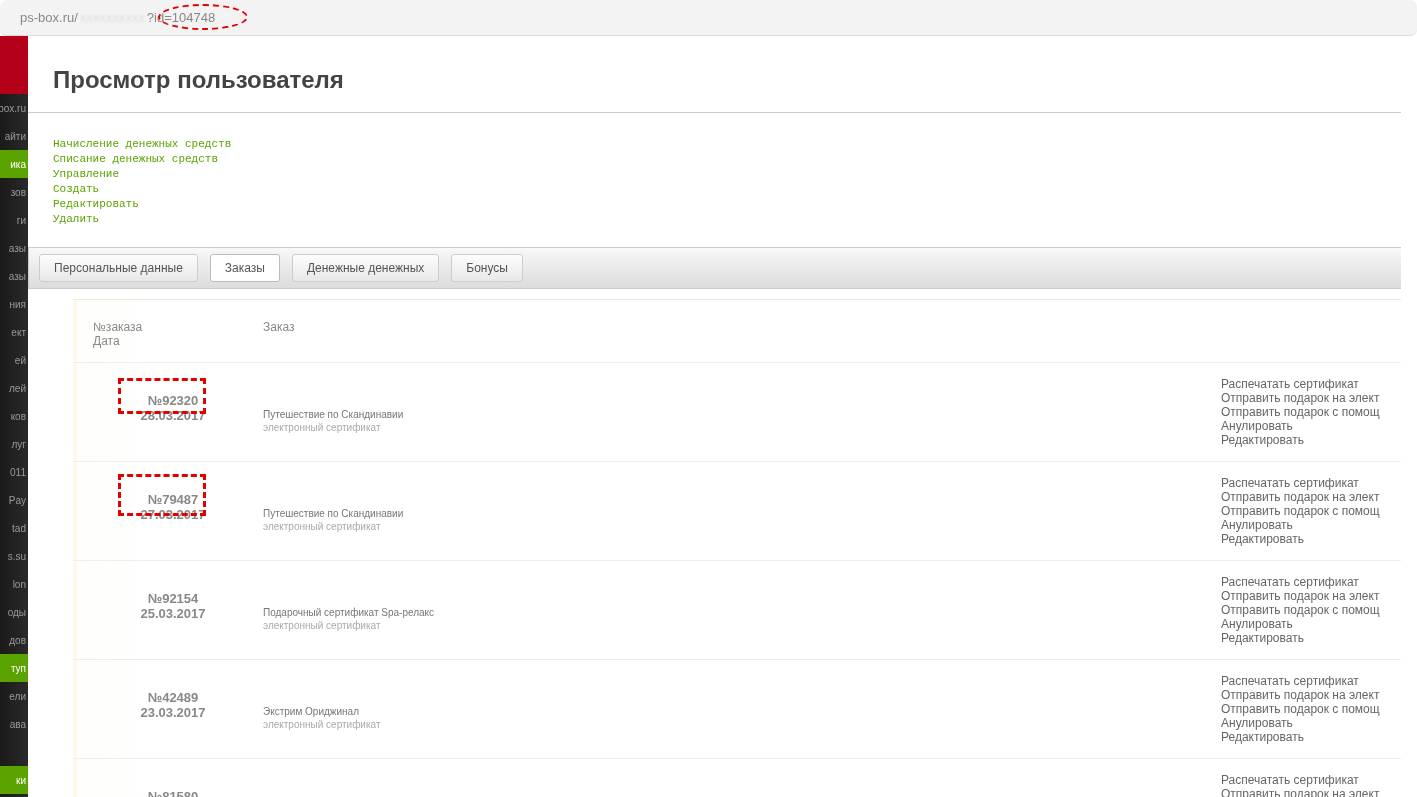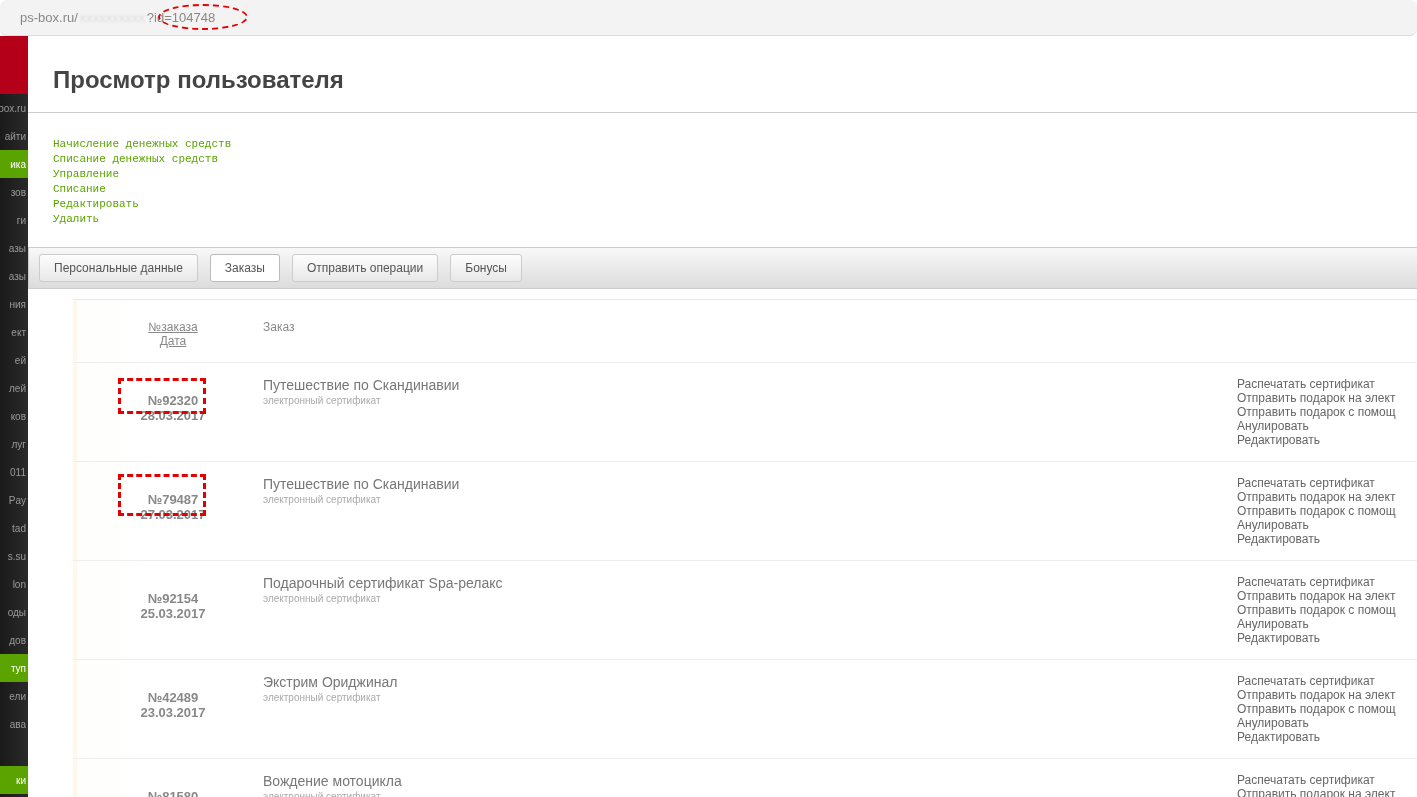--- a/index.html
+++ b/index.html
@@ -83,21 +83,21 @@
 }
 
 
 .main {
   position: absolute;
   left: 28px;
   top: 36px;
   right: 0;
   bottom: 0;
   background: #fff;
-  padding: 30px 0 0 25px;
+  padding: 30px 16px 0 25px;
 }
 .page-title {
   font-size: 24px;
   font-weight: bold;
   color: #444;
   margin-bottom: 18px;
 }
 .title-hr {
   border: none;
   border-top: 1px solid #ccc;
@@ -151,21 +151,21 @@
   background: linear-gradient(to right, #fff8ea 0px, #fff8ea 4px, #fefefc 4px, #fff 80px);
   padding: 20px 0 0 0;
   border-top: 1px solid #f0e8d8;
 }
 .orders-header {
   display: flex;
   padding: 0 0 14px 20px;
   font-size: 12px;
   color: #888;
 }
-.col-id { width: 160px; text-align: center; text-decoration: underline; }
+.col-id { width: 160px; text-align: left; }
 .col-order { flex: 1; padding-left: 10px; }
 .col-actions { width: 200px; text-align: left; }
 
 .order-row {
   display: flex;
   border-top: 1px solid #eee;
   padding: 14px 0 14px 20px;
   position: relative;
 }
 .order-id {
@@ -176,24 +176,25 @@
   font-weight: bold;
   padding-top: 16px;
 }
 .order-id .num { display: block; }
 .order-id .date { display: block; font-weight: bold; }
 .order-body {
   flex: 1;
   padding-left: 10px;
 }
 .order-title {
-  font-size: 14px;
+  font-size: 10px;
   color: #777;
   font-weight: normal;
   margin-bottom: 2px;
+  margin-top: 32px;
 }
 .order-sub {
   font-size: 10px;
   color: #aaa;
 }
 .order-actions {
   width: 180px;
   font-size: 12px;
   color: #666;
   line-height: 14px;
@@ -254,29 +255,29 @@
 </div>
 
 <div class="main">
   <div class="page-title">Просмотр пользователя</div>
   <hr class="title-hr">
 
   <div class="action-links" id="action-links">
       <a>Начисление денежных средств</a>
       <a>Списание денежных средств</a>
       <a>Управление</a>
-      <a>Списание</a>
+      <a>Создать</a>
       <a>Редактировать</a>
       <a>Удалить</a>
     </div>
 
   <div class="tabs-bar" id="tabs-bar">
       <div class="tab">Персональные данные</div>
       <div class="tab active">Заказы</div>
-      <div class="tab">Отправить операции</div>
+      <div class="tab">Денежные денежных</div>
       <div class="tab">Бонусы</div>
     </div>
 
   <div class="orders-container">
     <div class="orders-header">
       <div class="col-id">
         <span>№заказа</span><br>
         <span>Дата</span>
       </div>
       <div class="col-order">Заказ</div>

